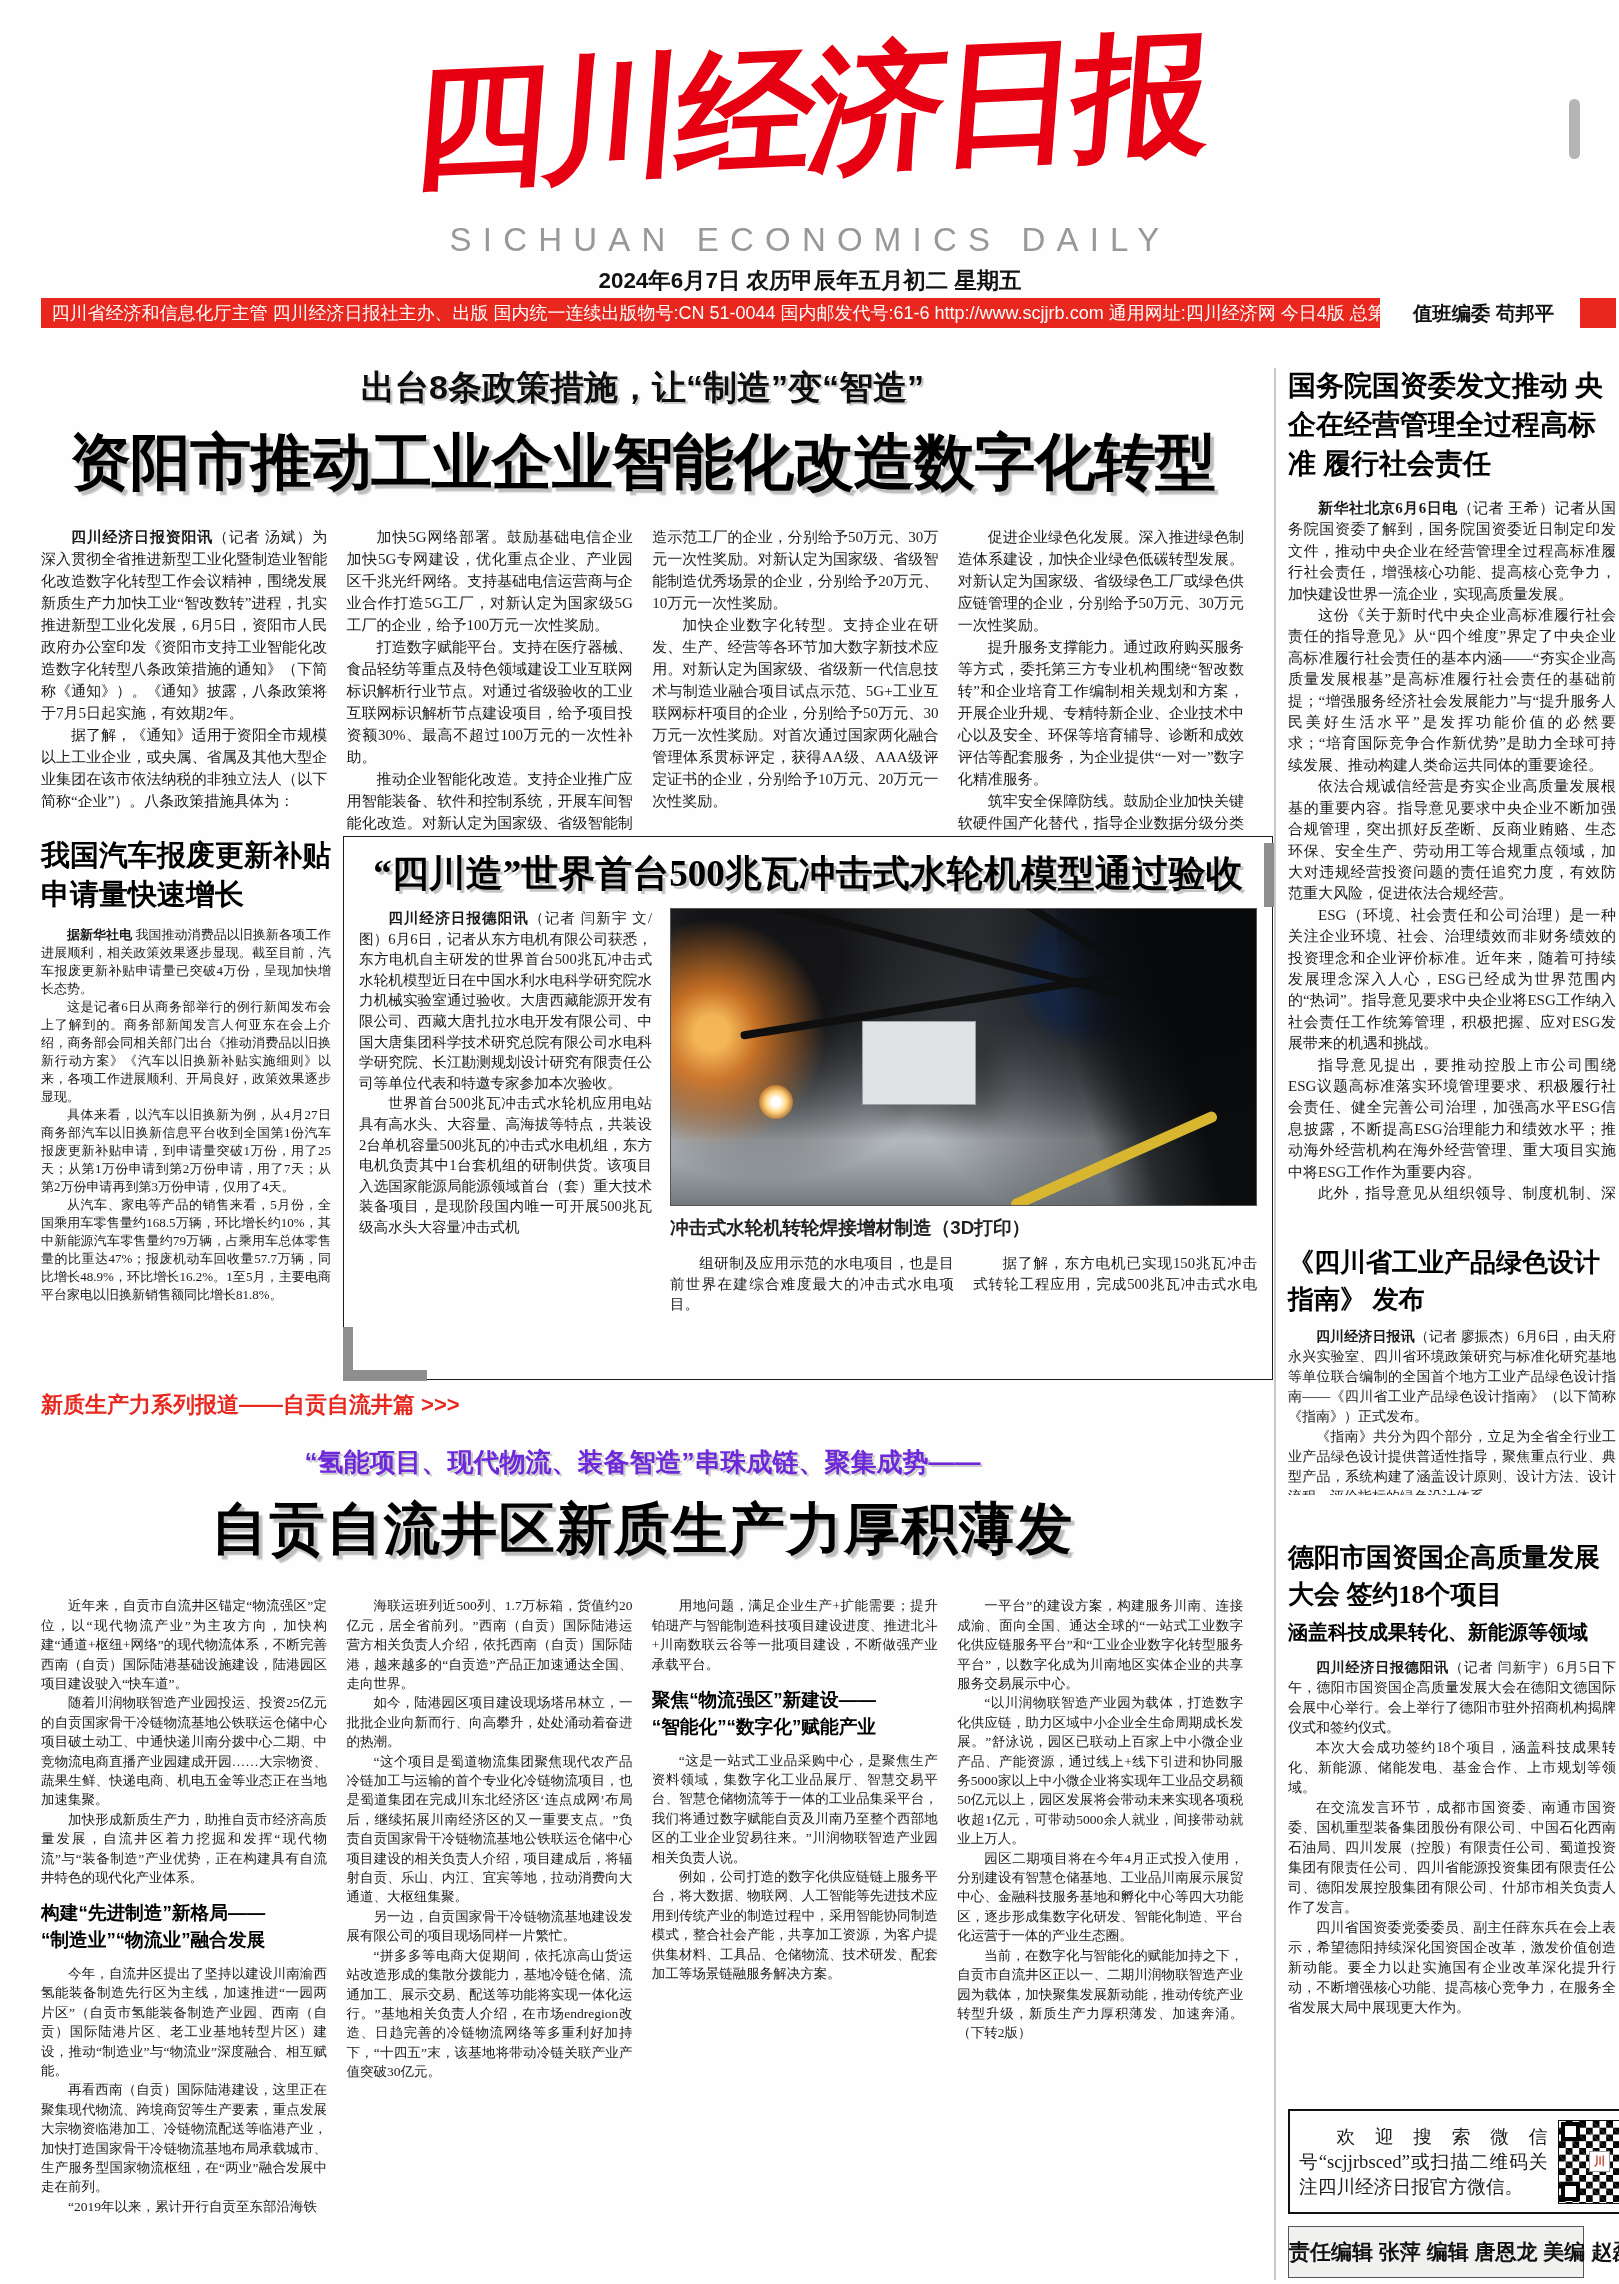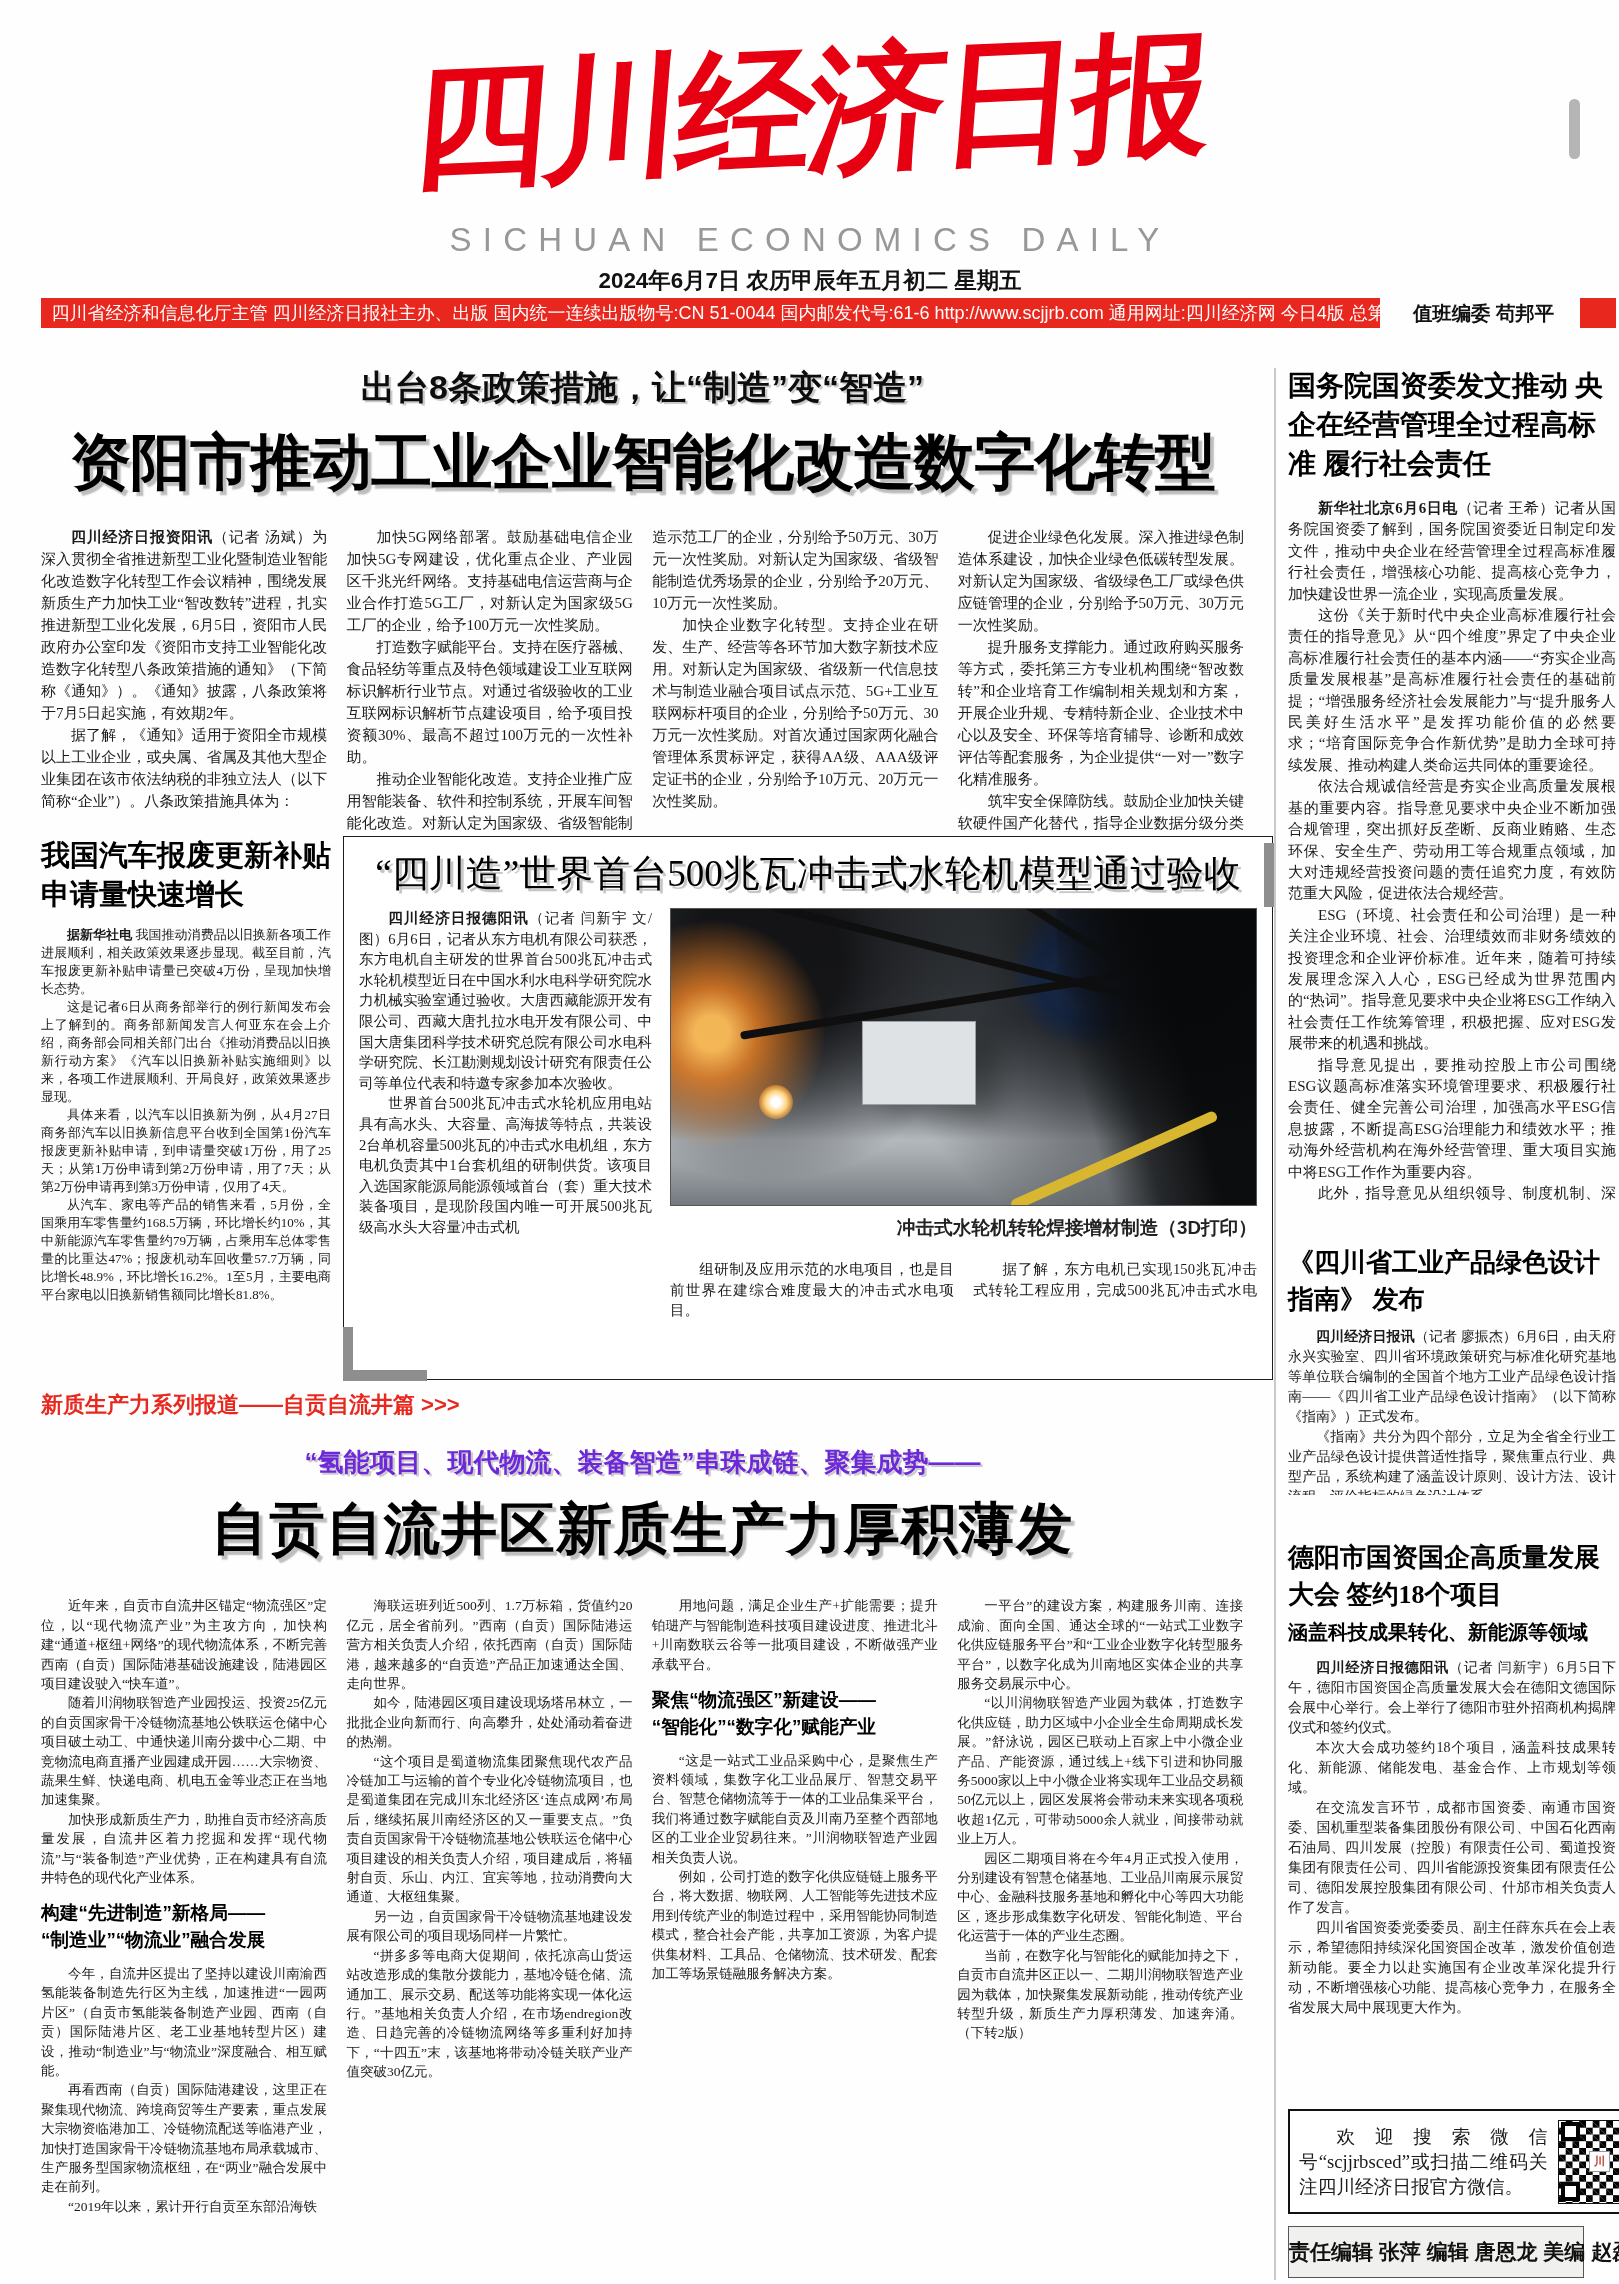--- a/index.html
+++ b/index.html
@@ -36,21 +36,21 @@
   
   .autos{position:absolute;left:41px;top:836px;width:290px;}
   .autos h2{margin:0;font-size:29px;line-height:39px;font-weight:900;color:#000;}
   .autos .body{margin-top:12px;font-size:13px;line-height:18px;text-align:justify;height:449px;overflow:hidden;}
   
   .turbox{position:absolute;left:343px;top:836px;width:930px;height:544px;border:1.5px solid #1c1c1c;
       box-sizing:border-box;background:#fff;}
   .corner-tr-v{position:absolute;top:6px;right:-1.5px;width:9.7px;height:64px;background:#8e8e8e;}
   .corner-bl-h{position:absolute;bottom:-1.5px;left:-1.5px;width:84px;height:10.5px;background:#8e8e8e;}
   .corner-bl-v{position:absolute;bottom:-1.5px;left:-1.5px;width:10.5px;height:54px;background:#8e8e8e;}
-  .turbox h2{margin:12px 13.5px 9px 13.5px;text-align:center;font-size:37px;font-weight:400;white-space:nowrap;
+  .turbox h2{margin:12px 13.5px 9px 13.5px;text-align:center;font-size:37px;font-weight:700;white-space:nowrap;
       color:#000;text-shadow:3px 3px 0.7px #c4c4c4;}
   .turbox .content{display:flex;gap:18px;padding:0 15px;}
   .tur-left{width:293px;flex:0 0 293px;font-size:14.6px;line-height:20.6px;text-align:justify;height:458px;overflow:hidden;}
   .tur-right{flex:1;}
   .photo{height:298px;border:0.7px solid #555;box-sizing:border-box;position:relative;overflow:hidden;
       background:
         radial-gradient(circle at 86% 12%, rgba(10,10,12,.95) 0 10%, rgba(20,22,25,.6) 30%, transparent 55%),
         radial-gradient(circle at 71% 22%, #2e66c8 0 7%, #1d4fa8 10%, transparent 16%),
         radial-gradient(circle at 7% 42%, rgba(255,190,90,.95) 0 3%, rgba(255,140,40,.75) 8%, transparent 20%),
         radial-gradient(circle at 16% 18%, rgba(15,15,17,.9) 0 14%, transparent 40%),
@@ -60,21 +60,21 @@
   .photo .cable.c2{top:90px;left:67px;transform:rotate(-9deg);}
   .photo .cable.c3{top:22.4px;left:247px;transform:rotate(32deg);width:314px;}
   .photo .yellowcable{position:absolute;bottom:40px;right:30px;width:224px;height:10.5px;background:#d8b630;
       border-radius:5.2px;transform:rotate(-24deg);}
   .photo .armbox{position:absolute;top:112px;left:191px;width:112px;height:82px;background:#dfe2e4;
       border:1.5px solid #9aa0a4;box-shadow:22.4px 13.5px 30px rgba(0,0,0,.35);}
   .photo .spark{position:absolute;top:176px;left:88px;width:34px;height:34px;border-radius:50%;
       background:radial-gradient(circle,#fff 0 18%,#ffd27a 45%,rgba(255,150,40,.5) 70%,transparent 75%);}
   .photo .figure{position:absolute;top:0;right:0;width:34%;height:100%;
       background:linear-gradient(255deg, rgba(8,9,10,.96) 40%, rgba(12,14,16,.7) 62%, transparent 80%);}
-  .caption{margin:9px 0 18px 0;text-align:right;font-family:"Liberation Sans","DejaVu Sans",sans-serif;
+  .caption{margin:9px 0 12px 0;text-align:left;font-family:"Liberation Sans","DejaVu Sans",sans-serif;
       font-size:18.7px;font-weight:700;color:#222;}
   .tur-bottom{column-count:2;column-gap:19.4px;column-fill:auto;height:72px;
       font-size:14.6px;line-height:20.6px;text-align:justify;overflow:hidden;}
   
   .gov{position:absolute;left:1288px;top:366px;width:328px;}
   .gov h2{margin:0;font-size:28px;line-height:39px;font-weight:900;color:#000;}
   .gov .body{margin-top:15px;font-size:15px;line-height:21.4px;text-align:justify;height:703px;overflow:hidden;}
   
   .guide{position:absolute;left:1288px;top:1238px;width:328px;}
   .guide .kicker{font-family:"Liberation Sans","DejaVu Sans",sans-serif;font-size:18.3px;font-weight:900;color:#000;}

